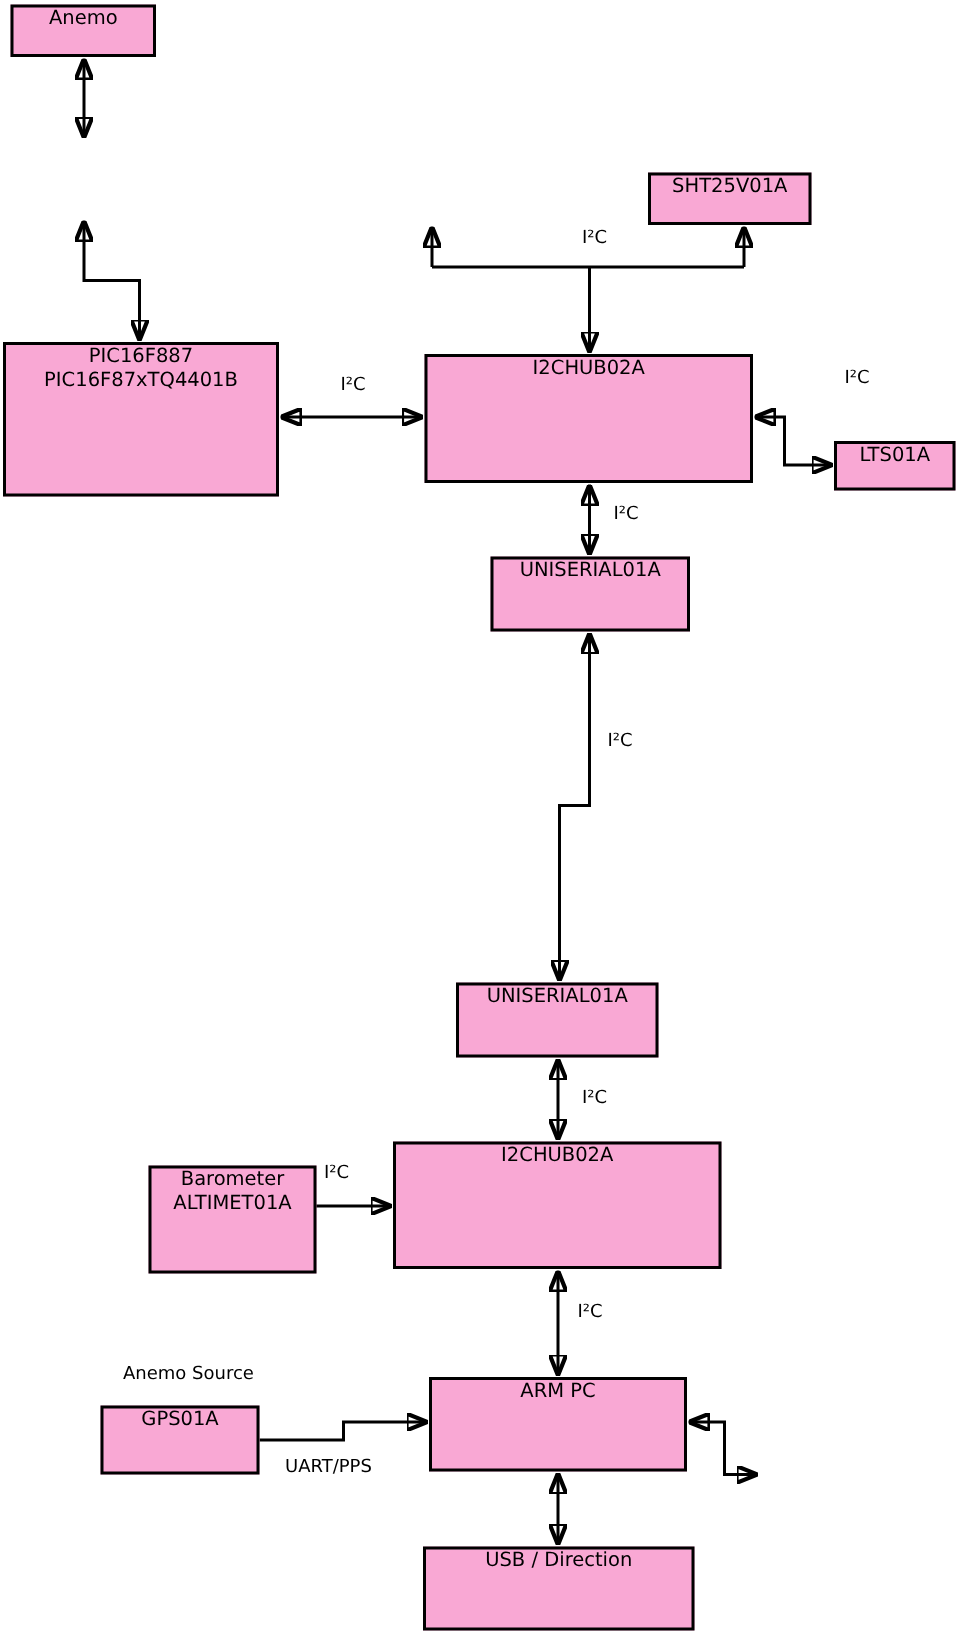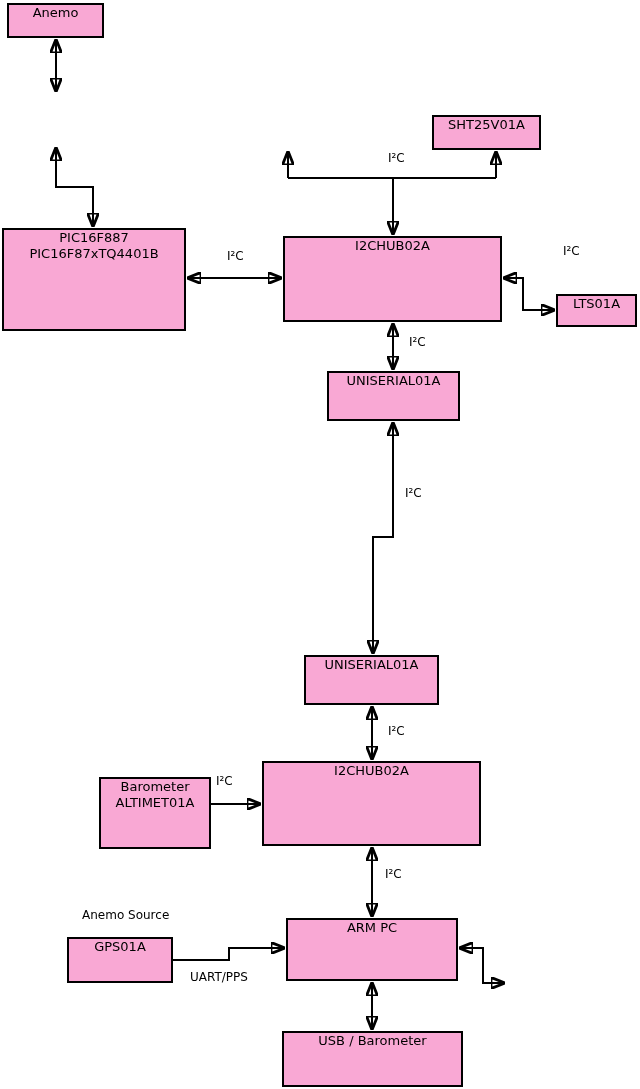--- a/index.html
+++ b/index.html
@@ -114,21 +114,21 @@
   <div class="box" style="left:67px;top:937px;width:106px;height:46px;">
     <span>GPS01A</span>
   </div>
 
   <div class="box" style="left:286px;top:918px;width:172px;height:63px;">
     <span>ARM PC</span>
   </div>
 
 
   <div class="box" style="left:282px;top:1031px;width:181px;height:56px;">
-    <span>USB / Barometer</span>
+    <span>USB / Direction</span>
   </div>
 
   <div class="lbl" style="left:388px;top:151px;">I²C</div>
   <div class="lbl" style="left:227px;top:249px;">I²C</div>
   <div class="lbl" style="left:563px;top:244px;">I²C</div>
   <div class="lbl" style="left:409px;top:335px;">I²C</div>
   <div class="lbl" style="left:405px;top:486px;">I²C</div>
   <div class="lbl" style="left:388px;top:724px;">I²C</div>
   <div class="lbl" style="left:216px;top:774px;">I²C</div>
   <div class="lbl" style="left:385px;top:867px;">I²C</div>

